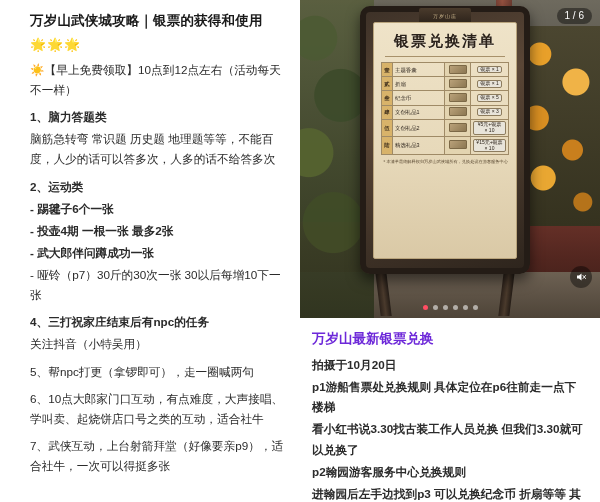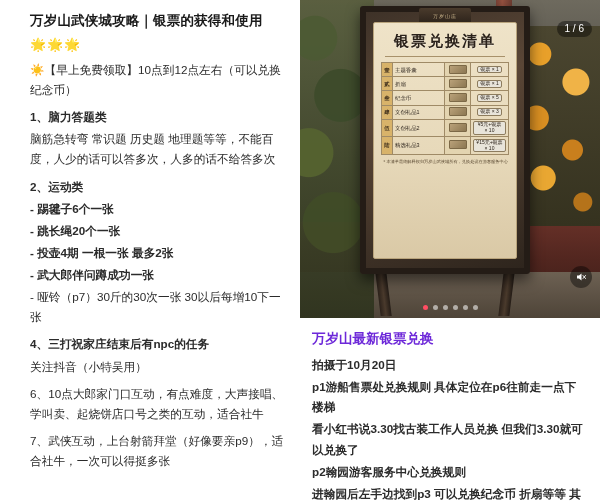--- a/index.html
+++ b/index.html
@@ -100,21 +100,21 @@
     background: linear-gradient(90deg, #7c3529, #a34a36 40%, #6d2d22);
     opacity: .75;
   }
   
   .board-frame {
     position: absolute;
     left: 60px; top: 6px;
     width: 170px; height: 268px;
     background: linear-gradient(160deg, #3e3228 0%, #5a4636 35%, #2e251d 100%);
     border: 6px solid #241c16;
-    border-radius: 3px;
+    border-radius: 10px;
     box-shadow: 0 6px 14px rgba(0,0,0,.55);
   }
   .board-header {
     position: absolute; left: 50%; top: -4px; transform: translateX(-50%);
     width: 52px; height: 16px;
     background: linear-gradient(180deg, #4a3b2c, #2b221a);
     border-radius: 2px 2px 0 0;
     font-size: 5px; color: #c9b48b; text-align: center; line-height: 16px;
     letter-spacing: 1px;
   }
@@ -179,21 +179,21 @@
   .board-legs {
     position: absolute; left: 72px; top: 272px; width: 146px; height: 44px;
   }
   .leg {
     position: absolute; top: 0; width: 11px; height: 44px;
     background: linear-gradient(90deg, #2b211a, #4a3a2c 50%, #241c16);
   }
   .leg.l { left: 6px; transform: skewX(7deg); }
   .leg.r { right: 6px; transform: skewX(-7deg); }
   .badge-count {
-    position: absolute; right: 8px; top: 21px;
+    position: absolute; right: 8px; top: 8px;
     background: rgba(0,0,0,.42);
     color: #fff;
     font-size: 10px;
     border-radius: 9px;
     padding: 2px 8px;
     line-height: 1.2;
   }
   .speaker-btn {
     position: absolute; right: 8px; bottom: 30px;
     width: 22px; height: 22px;
@@ -227,31 +227,31 @@
 </style>
 </head>
 <body>
 
 <div class="page">
 
   <div class="left">
     <div class="post-title">万岁山武侠城攻略｜银票的获得和使用</div>
     <div class="stars">🌟🌟🌟</div>
     <div class="body-text">
-      <p class="para">☀️【早上免费领取】10点到12点左右（可以兑换纪念币）</p>
+      <p class="para">☀️【早上免费领取】10点到12点左右（活动每天不一样）</p>
       <p class="para tight">1、脑力答题类</p>
       <p class="para">脑筋急转弯 常识题 历史题 地理题等等，不能百度，人少的话可以答多次，人多的话不给答多次</p>
       <p class="para tight">2、运动类</p>
       <p class="para tight">- 踢毽子6个一张</p>
-      <p class="para tight">- 跳长绳20个一张</p>
       <p class="para tight">- 投壶4期 一根一张 最多2张</p>
       <p class="para tight">- 武大郎伴问蹲成功一张</p>
       <p class="para">- 哑铃（p7）30斤的30次一张 30以后每增10下一张</p>
       <p class="para tight">4、三打祝家庄结束后有npc的任务</p>
       <p class="para">关注抖音（小特吴用）</p>
+      <p class="para">5、帮npc打更（拿锣即可），走一圈喊两句</p>
       <p class="para">6、10点大郎家门口互动，有点难度，大声接唱、学叫卖、起烧饼店口号之类的互动，适合社牛</p>
       <p class="para">7、武侠互动，上台射箭拜堂（好像要亲p9），适合社牛，一次可以得挺多张</p>
     </div>
   </div>
 
   <div class="right">
 
     <div class="photo">
       <div class="bg-wall"></div>
       <div class="bg-redwall"></div>

